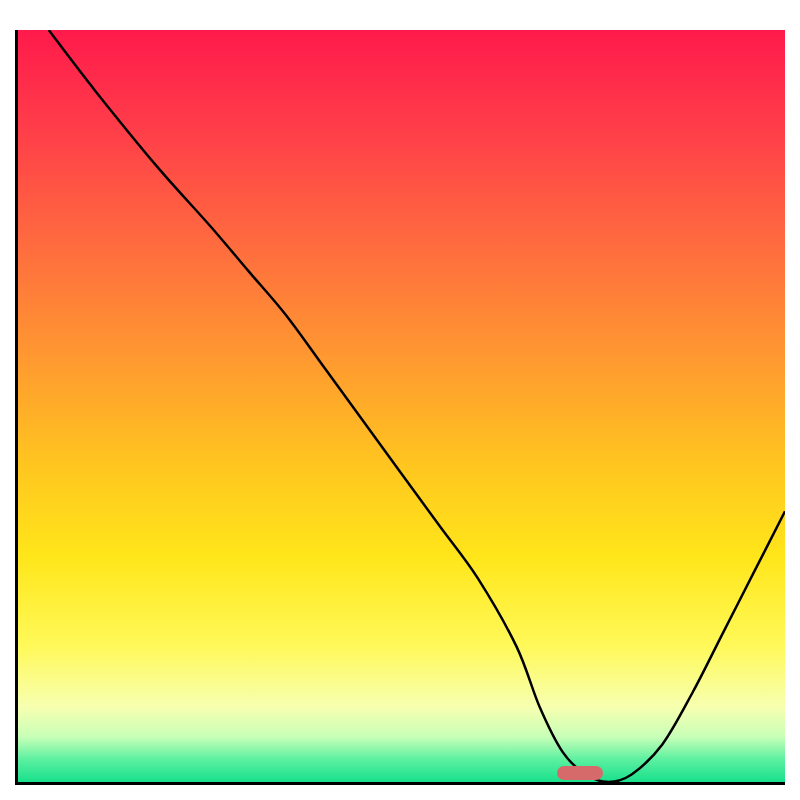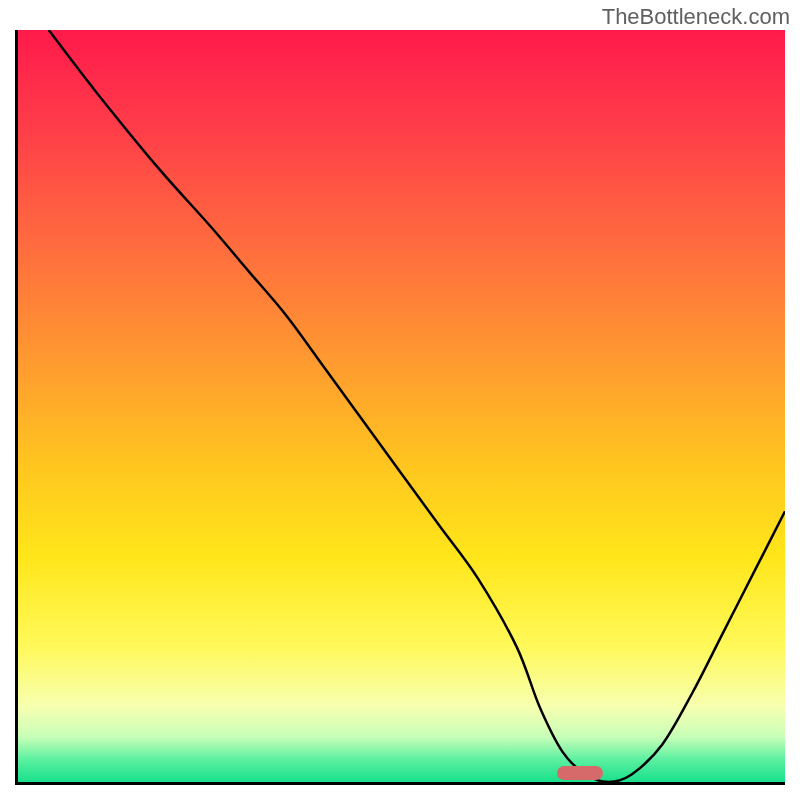--- a/index.html
+++ b/index.html
@@ -63,21 +63,20 @@
     position: absolute;
     height: 14px;
     border-radius: 7px;
     background: #d66a6a;
   }
 </style>
 </head>
 <body>
 
 <div class="container">
-  <div class="watermark">TheBottleneck.com</div>
 
   <div class="plot-frame">
     <div class="gradient-bg"></div>
 
     <svg class="curve" viewBox="0 0 770 755" preserveAspectRatio="none">
       <path fill="none" stroke="#000" stroke-width="2.5" stroke-linejoin="round" d="M 30.8 0.0 C 38.5 10.1, 59.0 37.7, 77.0 60.4 C 95.0 83.0, 119.3 113.3, 138.6 135.9 C 157.8 158.6, 177.1 178.7, 192.5 196.3 C 207.9 213.9, 218.2 226.5, 231.0 241.6 C 243.8 256.7, 256.7 270.5, 269.5 286.9 C 282.3 303.3, 295.2 322.1, 308.0 339.7 C 320.8 357.4, 333.7 375.0, 346.5 392.6 C 359.3 410.2, 372.2 427.8, 385.0 445.5 C 397.8 463.1, 410.7 480.7, 423.5 498.3 C 436.3 515.9, 449.2 531.0, 462.0 551.1 C 474.8 571.3, 490.2 597.7, 500.5 619.1 C 510.8 640.5, 515.9 661.9, 523.6 679.5 C 531.3 697.1, 539.0 713.5, 546.7 724.8 C 554.4 736.1, 562.1 742.4, 569.8 747.5 C 577.5 752.5, 585.2 755.0, 592.9 755.0 C 600.6 755.0, 607.0 753.7, 616.0 747.5 C 625.0 741.2, 636.5 731.1, 646.8 717.3 C 657.1 703.4, 667.3 683.3, 677.6 664.4 C 687.9 645.5, 698.1 624.1, 708.4 604.0 C 718.7 583.9, 728.9 563.7, 739.2 543.6 C 749.5 523.5, 764.9 493.3, 770.0 483.2" id="curve-path"></path>
     </svg>
 
     <div class="marker" id="opt-marker" style="left: 539px; width: 46.2px; bottom: 2px;"></div>
   </div>

